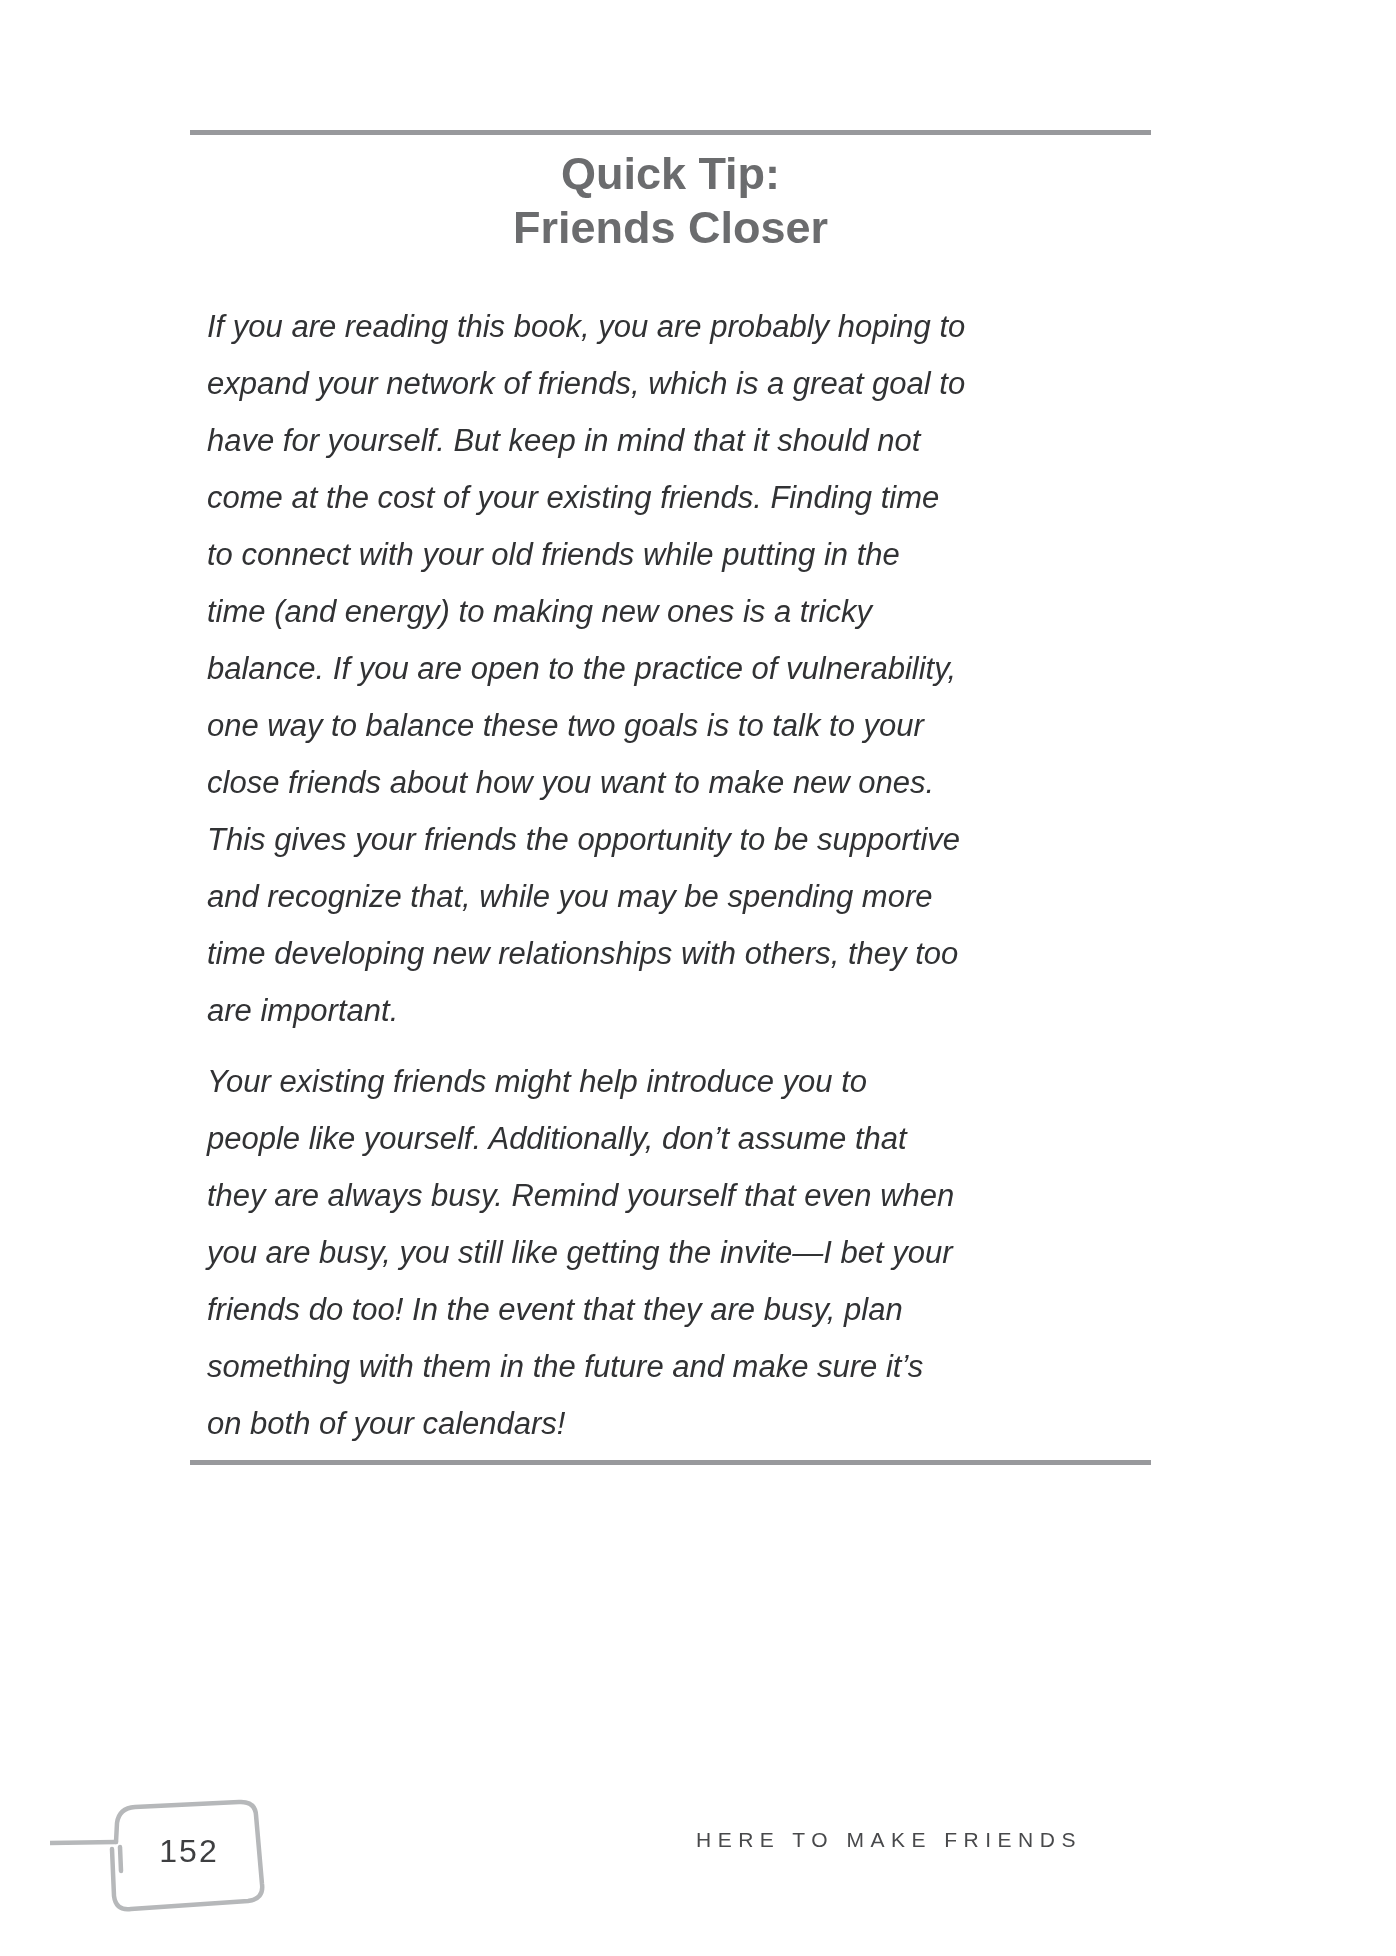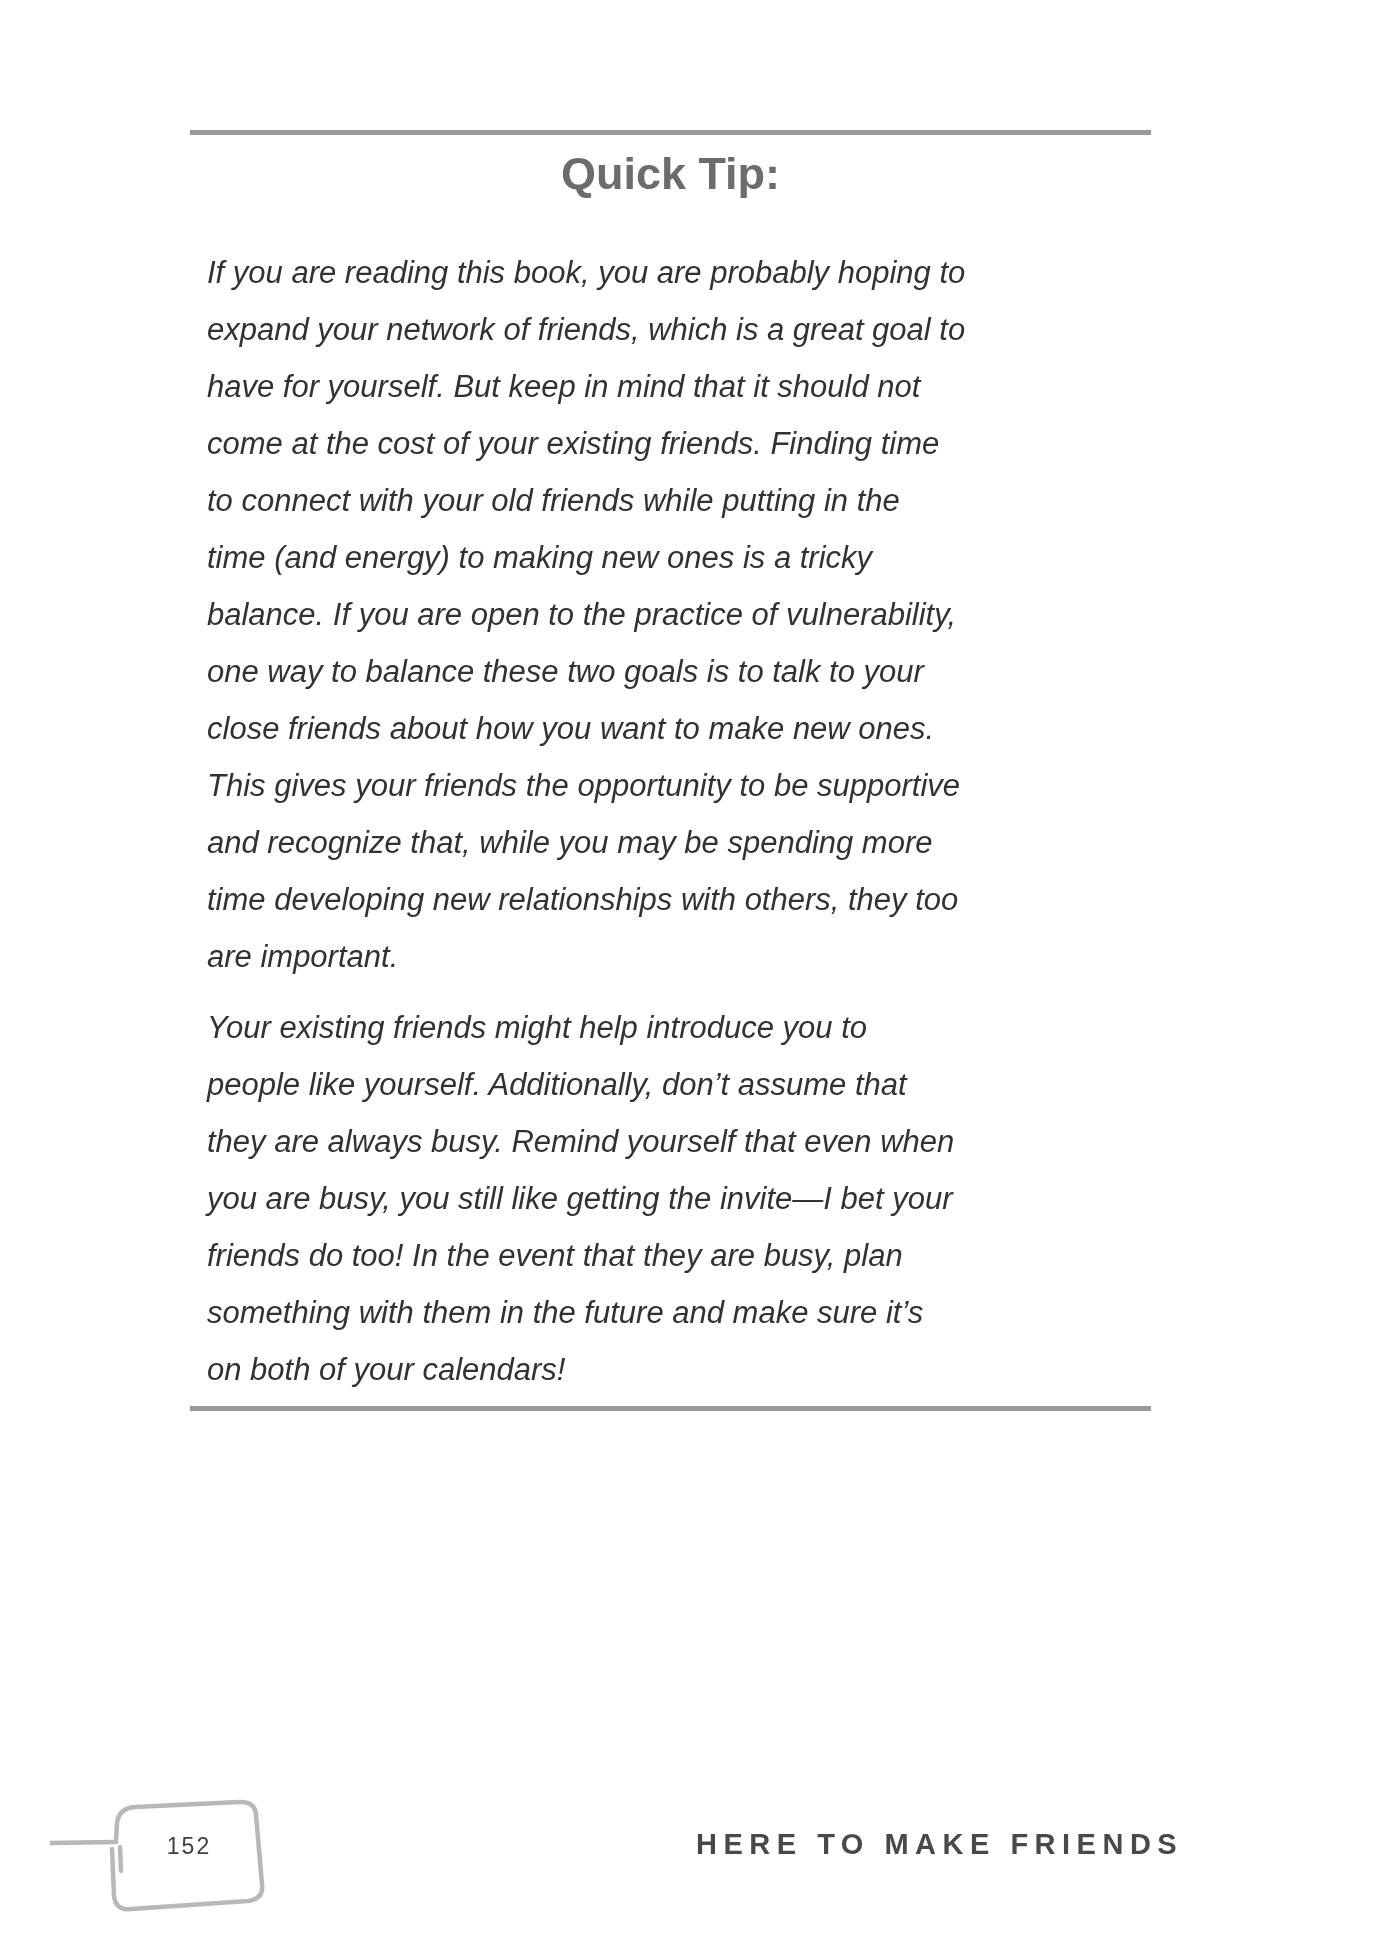--- a/index.html
+++ b/index.html
@@ -69,44 +69,45 @@
     position: absolute;
     left: 0;
     top: 0;
   }
   .page-number {
     position: absolute;
     left: 63px;
     top: 38px;
     width: 152px;
     text-align: center;
-    font-size: 23px;
+    font-size: 32px;
     font-weight: 300;
     color: #3e3f41;
     letter-spacing: 2px;
   }
   .running-head {
     position: absolute;
     left: 696px;
     top: 38px;
-    font-size: 29px;
-    font-weight: 700;
+    font-size: 21px;
+    font-weight: 400;
     color: #48494b;
     letter-spacing: 6.5px;
     white-space: nowrap;
   }
 </style>
 </head>
 <body>
 
 <div class="content">
   <div class="rule rule-top"></div>
 
   <h1 class="tip-heading">
     <div>Quick Tip:</div>
+    <div>Friends Closer</div>
   </h1>
 
   <p class="para para-1">If you are reading this book, you are probably hoping to
 expand your network of friends, which is a great goal to
 have for yourself. But keep in mind that it should not
 come at the cost of your existing friends. Finding time
 to connect with your old friends while putting in the
 time (and energy) to making new ones is a tricky
 balance. If you are open to the practice of vulnerability,
 one way to balance these two goals is to talk to your

